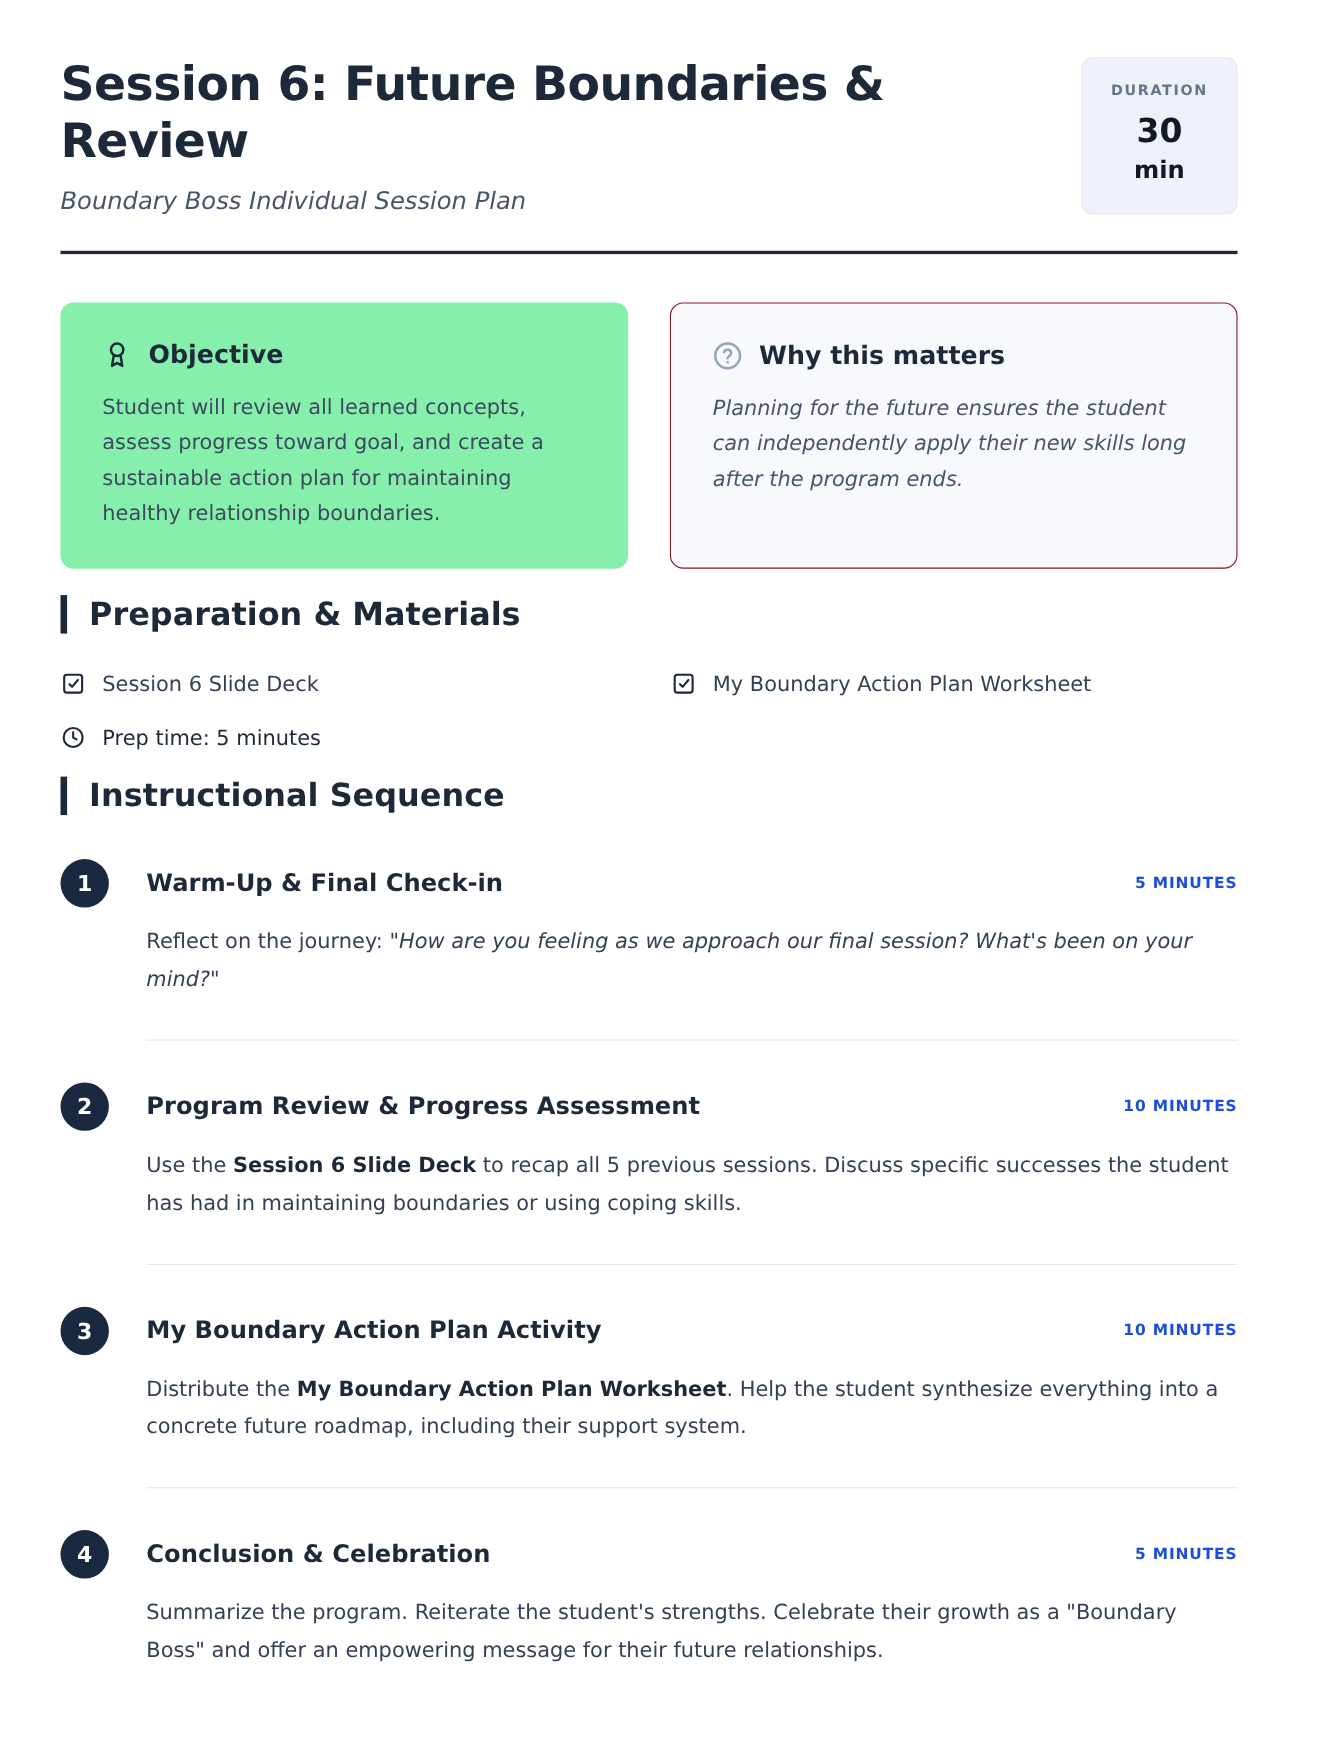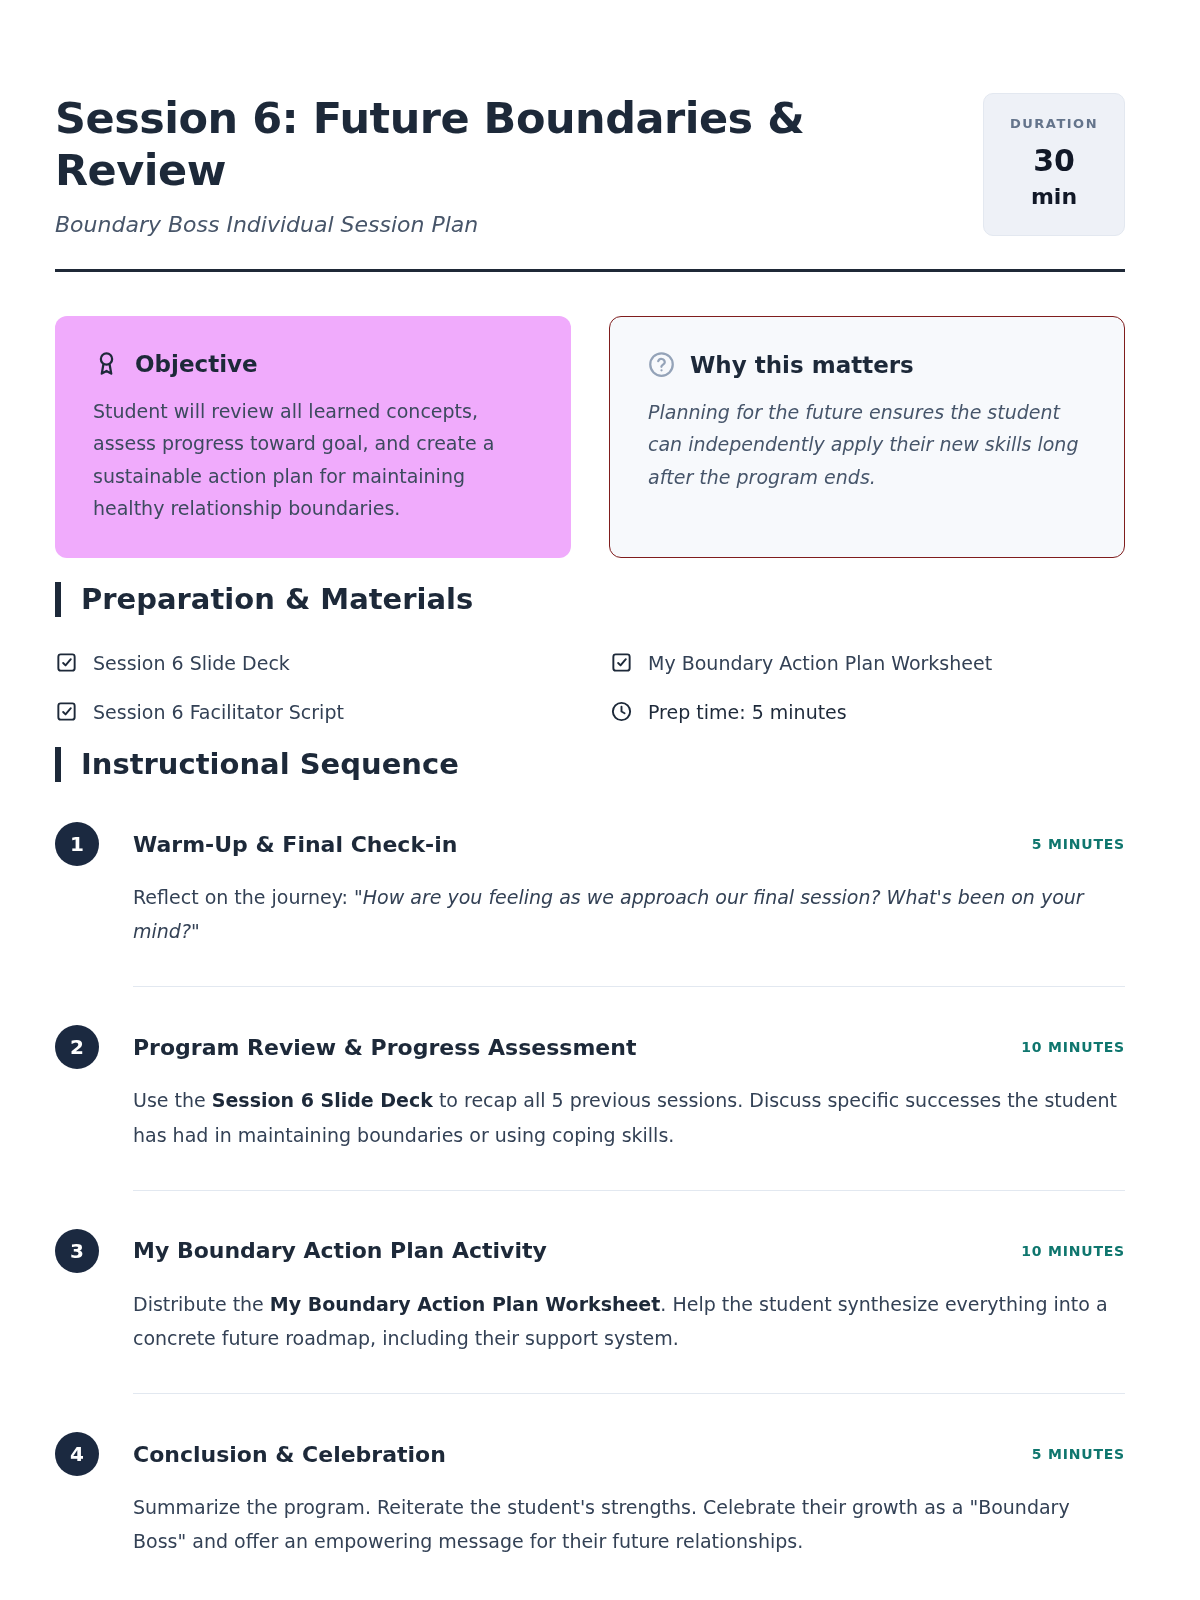--- a/index.html
+++ b/index.html
@@ -11,21 +11,21 @@
   }
   .page {
     width: 1200px;
     min-height: 1600px;
     margin: 0 auto;
     background: #ffffff;
     padding: 52px 75px 40px 55px;
   }
 
   
-  .header { display: flex; align-items: flex-start; gap: 60px; margin-top: 41px; }
+  .header { display: flex; align-items: flex-start; gap: 60px; }
   .header-text { flex: 1; min-width: 0; }
   .page-title {
     font-size: 43px;
     font-weight: bold;
     color: #1d2939;
     line-height: 1.2;
     letter-spacing: -0.5px;
     margin: 0;
   }
   .page-subtitle {
@@ -49,21 +49,21 @@
     color: #64748b;
   }
   .duration-value { font-size: 30px; font-weight: bold; color: #111827; margin-top: 12px; }
   .duration-unit  { font-size: 22px; font-weight: bold; color: #111827; margin-top: 6px; }
 
   .header-rule { border: none; border-top: 3px solid #1f2937; margin: 32px 0 0; }
 
   
   .cards { display: grid; grid-template-columns: 1fr 1fr; gap: 38px; margin-top: 44px; }
   .card { border-radius: 12px; padding: 34px 38px; }
-  .card.objective { background: #f0abfc; }
+  .card.objective { background: #86efac; }
   .card.why { background: #f7f9fc; border: 1px solid #7f1d1d; }
   .card-head { display: flex; align-items: center; gap: 15px; }
   .card-icon { width: 27px; height: 27px; flex: 0 0 27px; }
   .card-icon svg { width: 100%; height: 100%; display: block; }
   .card-title { font-size: 23px; font-weight: bold; color: #1d2939; }
   .card-body { margin-top: 18px; font-size: 19px; line-height: 1.7; color: #3c4a5e; }
   .card.why .card-body { font-style: italic; color: #46556a; }
 
   
   .section { }
@@ -100,21 +100,21 @@
     color: #ffffff;
     font-size: 20px;
     font-weight: bold;
     display: flex; align-items: center; justify-content: center;
   }
   .step-title { font-size: 22px; font-weight: bold; color: #1d2939; margin-left: 34px; flex: 1; }
   .step-duration {
     font-size: 14px;
     font-weight: bold;
     letter-spacing: 0.8px;
-    color: #0f766e;
+    color: #1d4ed8;
     white-space: nowrap;
   }
   .step-body { margin: 14px 0 0 78px; font-size: 19px; line-height: 1.8; color: #334155; }
   .step-divider { border: none; border-top: 1px solid #e2e8f0; margin: 38px 0 38px 78px; }
 
   .seg-bold { font-weight: bold; color: #1d2939; }
   .seg-italic { font-style: italic; }
 </style>
 </head>
 <body>
@@ -181,29 +181,20 @@
       <div class="prep-item">
         <span class="prep-icon">
           <svg viewBox="0 0 24 24" fill="none" stroke="#1d2939" stroke-width="2" stroke-linecap="round" stroke-linejoin="round">
             <rect x="3.5" y="3.5" width="17" height="17" rx="2.5"></rect>
             <path d="m8.5 12.5 2.5 2.5 5.5-6.5"></path>
           </svg>
         </span>
         <span class="prep-label">My Boundary Action Plan Worksheet</span>
       </div>
 
-      <div class="prep-item">
-        <span class="prep-icon">
-          <svg viewBox="0 0 24 24" fill="none" stroke="#1d2939" stroke-width="2" stroke-linecap="round" stroke-linejoin="round">
-            <rect x="3.5" y="3.5" width="17" height="17" rx="2.5"></rect>
-            <path d="m8.5 12.5 2.5 2.5 5.5-6.5"></path>
-          </svg>
-        </span>
-        <span class="prep-label">Session 6 Facilitator Script</span>
-      </div>
 
       <div class="prep-item emphasis">
         <span class="prep-icon">
           <svg viewBox="0 0 24 24" fill="none" stroke="#1d2939" stroke-width="2" stroke-linecap="round" stroke-linejoin="round">
             <circle cx="12" cy="12" r="9"></circle>
             <path d="M12 7v5l3.2 1.8"></path>
           </svg>
         </span>
         <span class="prep-label">Prep time: 5 minutes</span>
       </div>

